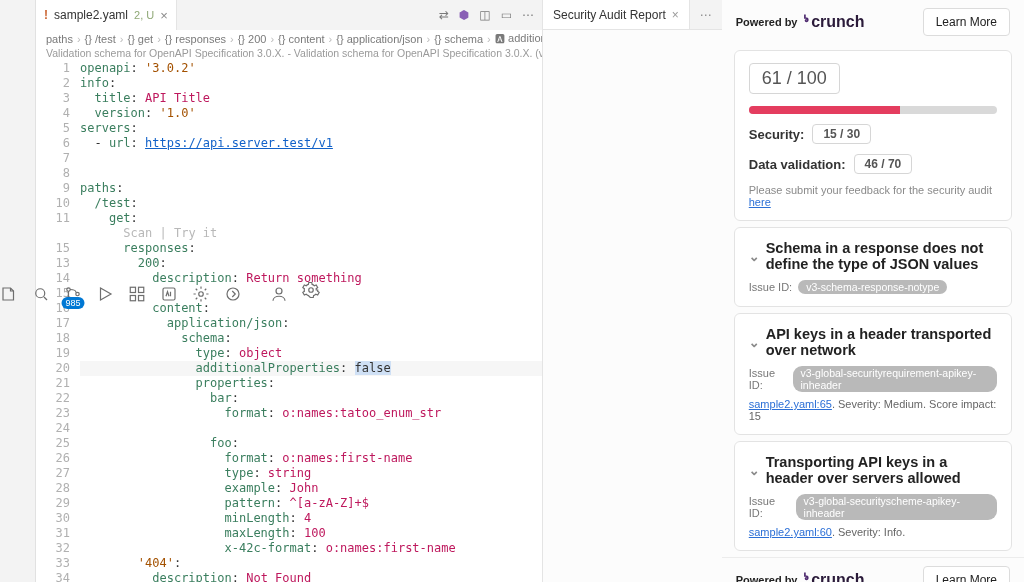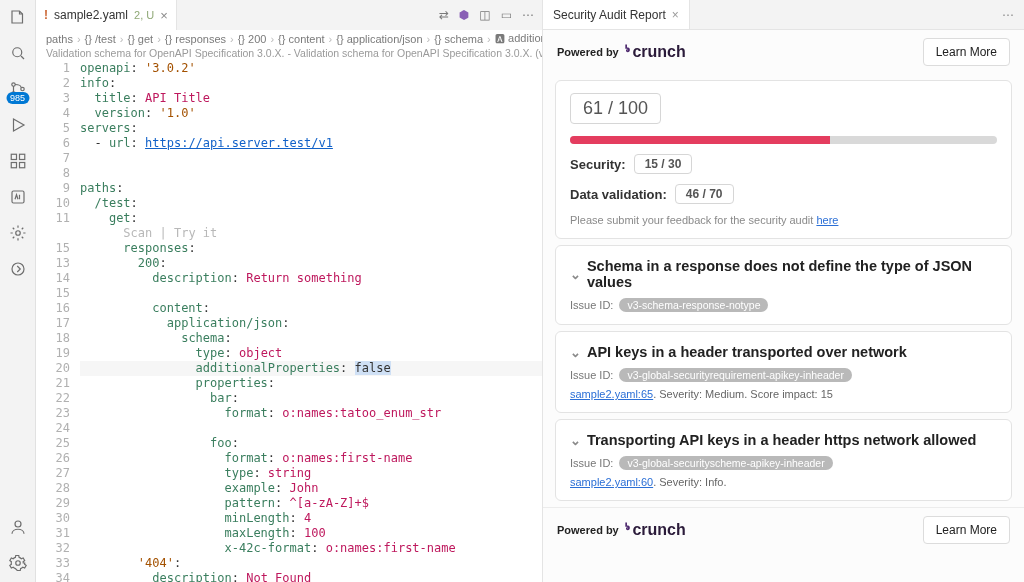--- a/index.html
+++ b/index.html
@@ -10,21 +10,20 @@
     color: #333;
     display: flex;
     width: 1024px;
     height: 582px;
     overflow: hidden;
   }
   .activity-bar {
     width: 36px;
     background: #f3f3f3;
     display: flex;
-    flex-direction: column;
     align-items: center;
     padding-top: 6px;
     gap: 14px;
     border-right: 1px solid #e1e1e1;
   }
   .activity-bar .icon { width: 22px; height: 22px; display:flex; align-items:center; justify-content:center; color:#6e6e6e; position:relative; }
   .activity-bar .badge {
     position:absolute; bottom:-4px; left:50%; transform:translateX(-50%);
     background:#0078d4; color:#fff; font-size:9px; border-radius:8px;
     padding:0 4px; line-height:12px;
@@ -81,21 +80,21 @@
   .code { flex:1; white-space:pre; color:#333; overflow:hidden; }
   .tok-key { color:#3a7e5e; }
   .tok-str { color:#a35100; }
   .tok-val { color:#be185d; }
   .tok-url { color:#1262c9; text-decoration:underline; }
   .tok-sel { background:#cfe0f5; }
   .tok-hint { color:#b8b8b8; }
   .line-hl { background:#f6f6f6; }
   .panel-pane {
     flex:1;
-    display:flex; flex-direction:column;
+    display:flex; flex-direction:row;
     background:#fcfcfc;
     min-width:0;
   }
   .panel-tabs {
     height:30px;
     display:flex; align-items:stretch;
     background:#f3f3f3;
     border-bottom:1px solid #e4e4e4;
   }
   .panel-tab {
@@ -354,21 +353,21 @@
           </div>
           <div class="issue-idrow">
             <span class="issue-idlabel">Issue ID:</span>
             <span class="issue-idval">v3-global-securityrequirement-apikey-inheader</span>
           </div>
           <div class="issue-loc"><a href="#">sample2.yaml:65</a><span>. Severity: Medium. Score impact: 15</span></div>
         </div>
         <div class="card">
           <div class="issue-head">
             <span class="chev">⌄</span>
-            <span>Transporting API keys in a header https network allowed</span>
+            <span>Transporting API keys in a header over servers allowed</span>
           </div>
           <div class="issue-idrow">
             <span class="issue-idlabel">Issue ID:</span>
             <span class="issue-idval">v3-global-securityscheme-apikey-inheader</span>
           </div>
           <div class="issue-loc"><a href="#">sample2.yaml:60</a><span>. Severity: Info.</span></div>
         </div>
       </div>
 
     <div class="powered-row" style="border-top:1px solid #ececec;">

